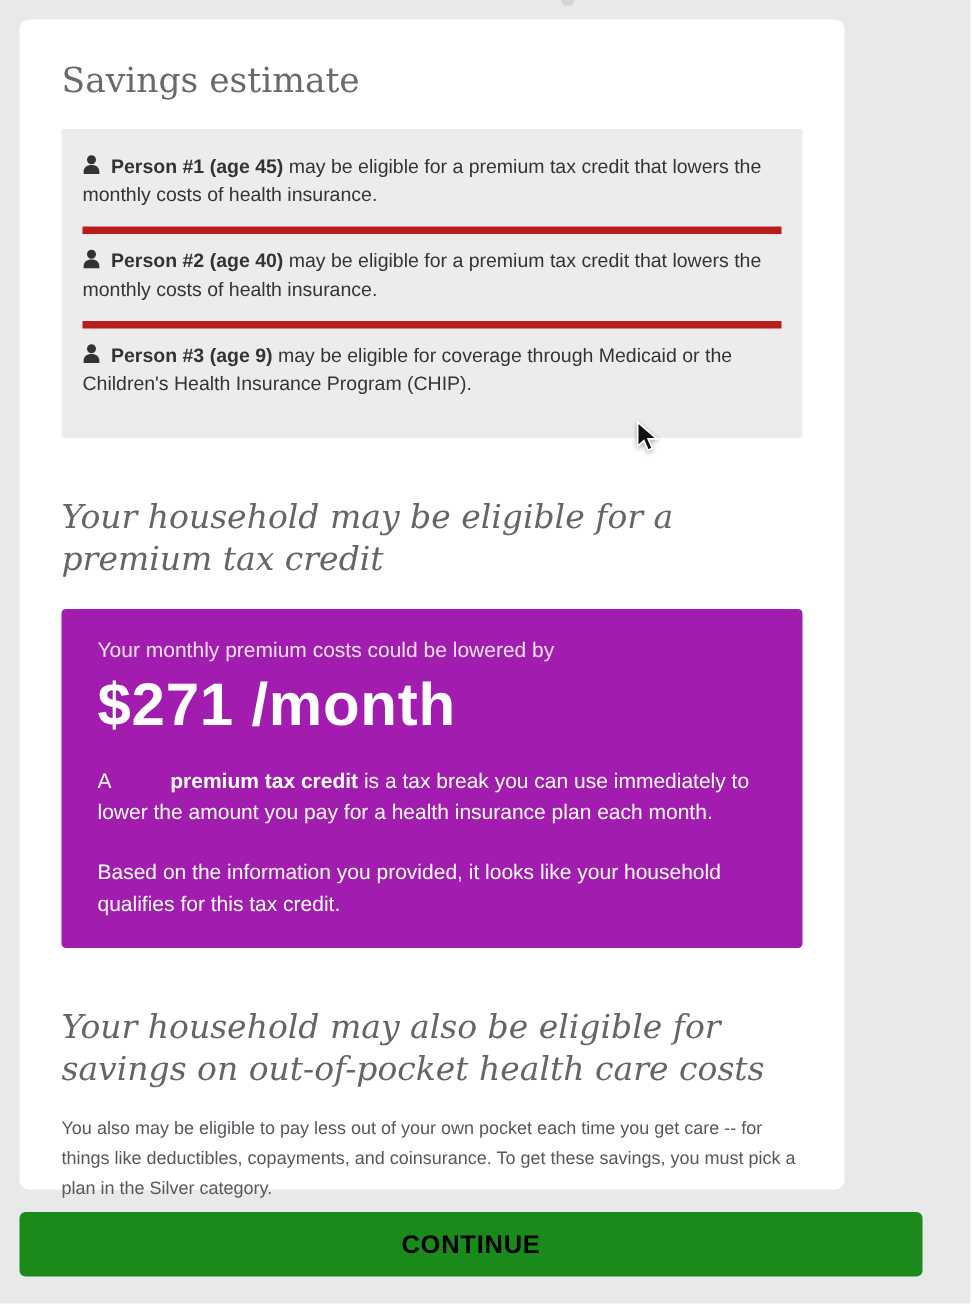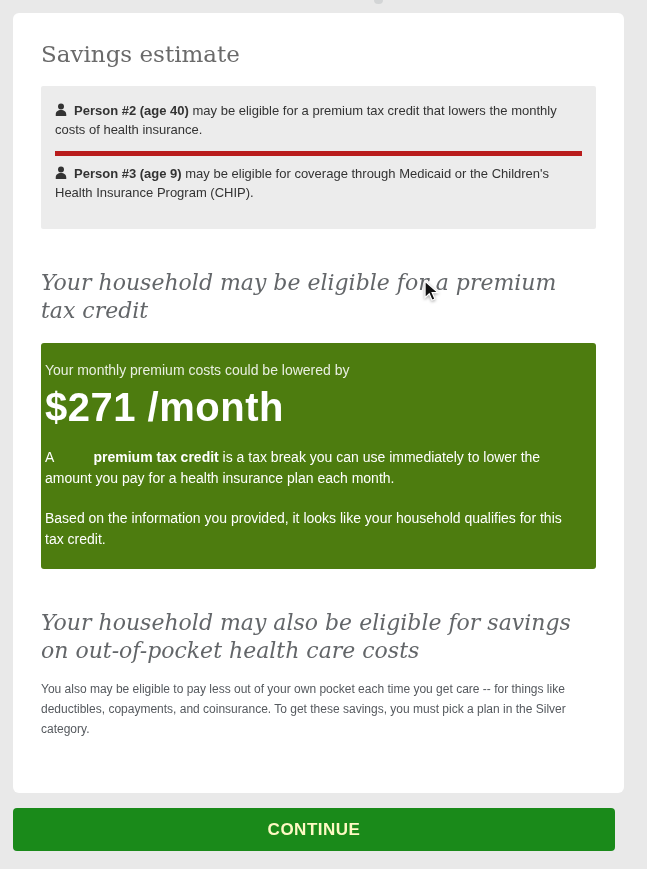--- a/index.html
+++ b/index.html
@@ -10,21 +10,21 @@
     background: #e9e9e9;
     font-family: "Liberation Sans", sans-serif;
     overflow: hidden;
   }
   .top-artifact {
     position: absolute; left: 374px; top: 0; width: 9px; height: 4px;
     background: #c9cccd; border-radius: 0 0 4px 4px; opacity: .7;
   }
   .card {
     position: absolute; left: 13px; top: 13px;
-    width: 611px; height: 780px;
+    width: 550px; height: 780px;
     background: #ffffff;
     border-radius: 6px;
     padding: 0 28px;
   }
   h1.page-title {
     font-family: "DejaVu Serif", serif;
     font-size: 23px; font-weight: 500; line-height: 24px;
     color: #6a6a6a;
     margin-top: 29px;
   }
@@ -50,23 +50,23 @@
   .person-icon svg { display: block; width: 12px; height: 13px; fill: #333333; }
   h2.section-heading {
     font-family: "DejaVu Serif", serif;
     font-size: 22px; font-weight: 500; line-height: 28px;
     color: #636669;
     margin-top: 40px;
     font-style: italic;
   }
   .callout {
     margin-top: 18px;
-    background: #4d7c0f;
+    background: #a21caf;
     border-radius: 3px;
-    padding: 17px 16px 20px 4px;
+    padding: 17px 16px 20px 24px;
     color: #ffffff;
   }
   .callout-intro {
     font-size: 14px; line-height: 20px; color: rgba(255,255,255,0.88);
   }
   .callout-amount {
     font-size: 40px; font-weight: bold; line-height: 40px;
     margin-top: 7px; color: #ffffff; letter-spacing: .5px;
   }
   .callout-body {
@@ -77,21 +77,21 @@
     margin-top: 14px;
     font-size: 12px; line-height: 20px;
     color: #55595e;
     max-width: 552px;
   }
   .continue-button {
     position: absolute; left: 13px; top: 808px;
     width: 602px; height: 43px;
     background: #1a8a1a;
     border: none; border-radius: 4px;
-    color: #fef9c3;
+    color: #000000;
     font-family: "Liberation Sans", sans-serif;
     font-size: 17px; font-weight: bold; letter-spacing: .5px;
     cursor: pointer;
   }
   .mouse-cursor {
     position: absolute; left: 424px; top: 280px;
     width: 15px; height: 22px;
     filter: drop-shadow(0 1px 1.5px rgba(0,0,0,.35));
     pointer-events: none;
   }
@@ -100,20 +100,25 @@
 <body>
 
 <div class="top-artifact"></div>
 
 <main class="card">
 
   <h1 class="page-title">Savings estimate</h1>
 
   <section class="persons-panel">
 
+    <div class="person-row">
+      <p class="person-text"><span class="person-icon"><svg viewBox="0 0 24 26">
+              <path d="M12 1a6 6 0 0 1 6 6 6 6 0 0 1-6 6 6 6 0 0 1-6-6 6 6 0 0 1 6-6zm0 13c6.2 0 10.5 3.4 10.5 9v3H1.5v-3c0-5.6 4.3-9 10.5-9z"></path>
+            </svg></span><strong>Person #1 (age 45)</strong><span> may be eligible for a premium tax credit that lowers the monthly costs of health insurance.</span></p>
+    </div>
 
     <div class="person-row">
       <p class="person-text"><span class="person-icon"><svg viewBox="0 0 24 26">
               <path d="M12 1a6 6 0 0 1 6 6 6 6 0 0 1-6 6 6 6 0 0 1-6-6 6 6 0 0 1 6-6zm0 13c6.2 0 10.5 3.4 10.5 9v3H1.5v-3c0-5.6 4.3-9 10.5-9z"></path>
             </svg></span><strong>Person #2 (age 40)</strong><span> may be eligible for a premium tax credit that lowers the monthly costs of health insurance.</span></p>
     </div>
 
     <div class="person-row">
       <p class="person-text"><span class="person-icon"><svg viewBox="0 0 24 26">
               <path d="M12 1a6 6 0 0 1 6 6 6 6 0 0 1-6 6 6 6 0 0 1-6-6 6 6 0 0 1 6-6zm0 13c6.2 0 10.5 3.4 10.5 9v3H1.5v-3c0-5.6 4.3-9 10.5-9z"></path>

